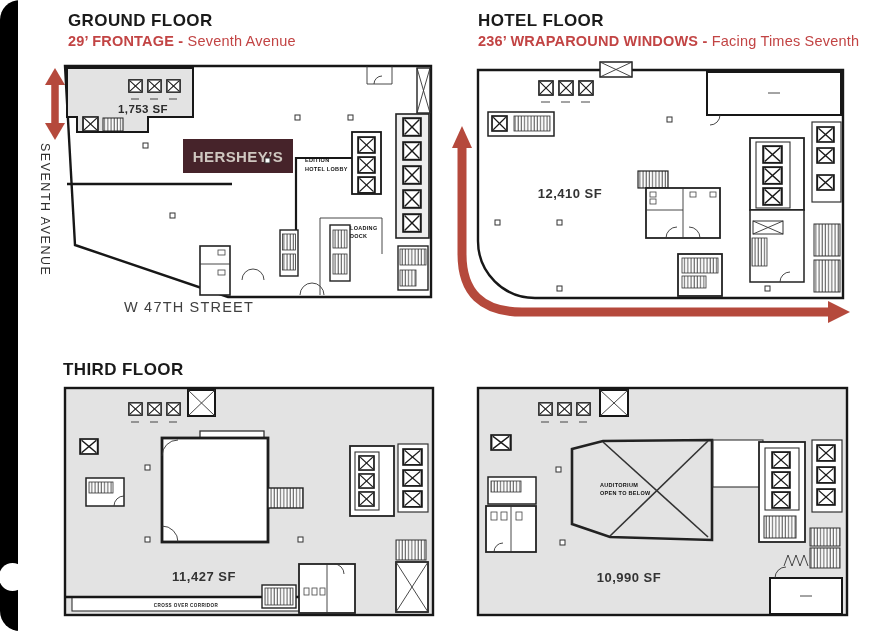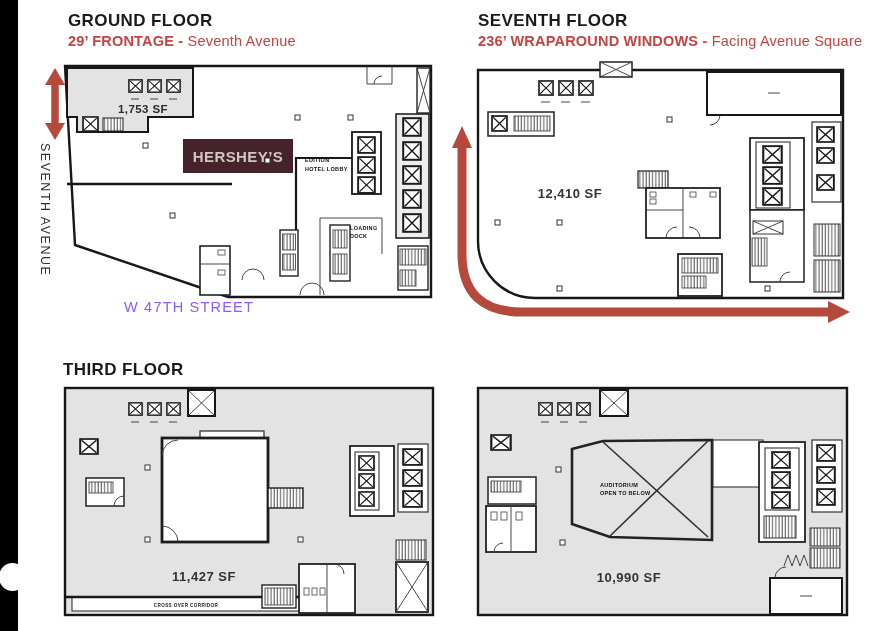--- a/index.html
+++ b/index.html
@@ -1,23 +1,23 @@
 <!DOCTYPE html>
 <html><head>
 <meta charset="utf-8">
 <style>
   html,body{margin:0;padding:0;background:#ffffff;}
   .page{position:relative;width:869px;height:631px;background:#ffffff;overflow:hidden;
-        font-family:"Liberation Sans",sans-serif;}
+        font-family:"Liberation Sans",sans-serif;border-radius:20px;}
   .left-bar{position:absolute;left:0;top:0;width:18px;height:631px;background:#000000;}
   .notch{position:absolute;left:-1px;top:563px;width:27px;height:28px;border-radius:50%;background:#ffffff;}
   .floor-title{position:absolute;font-size:17px;font-weight:800;color:#1a1a1a;letter-spacing:.4px;line-height:1;}
   .floor-sub{position:absolute;font-size:14.5px;color:#c24444;letter-spacing:.2px;line-height:1;}
   .floor-sub .b{font-weight:800;}
-  .street-label{position:absolute;font-size:14.5px;color:#8b5cf6;letter-spacing:1.2px;}
+  .street-label{position:absolute;font-size:14.5px;color:#404040;letter-spacing:1.2px;}
   .avenue-label{position:absolute;font-size:12.5px;color:#2f2f2f;letter-spacing:1.5px;
                 writing-mode:vertical-rl;text-orientation:mixed;height:140px;}
   svg{position:absolute;}
   svg text{font-family:"Liberation Sans",sans-serif;}
   .t-tiny{font-size:5.5px;font-weight:800;fill:#111;letter-spacing:.3px;}
   .t-corr{font-size:4.6px;font-weight:700;fill:#222;letter-spacing:.4px;}
   .t-sf{font-size:11.5px;font-weight:800;fill:#2b2b2b;letter-spacing:.4px;}
   .t-sf-lg{font-size:13px;font-weight:800;fill:#333;letter-spacing:.5px;}
   .t-sign{font-size:15px;font-weight:800;fill:#cfc7c0;letter-spacing:.4px;}
   .wall{stroke:#171717;fill:none;}
@@ -145,22 +145,22 @@
     <g>
       <rect class="col" x="81" y="85" width="5" height="5"></rect>
       <rect class="col" x="203" y="100" width="5" height="5"></rect>
       <rect class="col" x="233" y="57" width="5" height="5"></rect>
       <rect class="col" x="286" y="57" width="5" height="5"></rect>
       <rect class="col" x="108" y="155" width="5" height="5"></rect>
     </g>
   </svg>
   <div class="street-label" style="left:124px;top:299px;">W 47TH STREET</div>
 
-  <div class="floor-title" style="left:478px;top:12px;">SEVENTH FLOOR</div>
-  <div class="floor-sub" style="left:478px;top:34px;"><span class="b">236’ WRAPAROUND WINDOWS -</span><span> Facing Avenue Square</span></div>
+  <div class="floor-title" style="left:478px;top:12px;">HOTEL FLOOR</div>
+  <div class="floor-sub" style="left:478px;top:34px;"><span class="b">236’ WRAPAROUND WINDOWS -</span><span> Facing Times Seventh</span></div>
 
   <svg style="left:450px;top:58px;" width="419" height="285" viewBox="0 0 419 285">
     <g>
       <path d="M12,88 V196 Q12,254 72,254 H380" stroke="#b5493c" stroke-width="9" fill="none"></path>
       <polygon points="12,68 2,90 22,90" fill="#b5493c"></polygon>
       <polygon points="400,254 378,243 378,265" fill="#b5493c"></polygon>
     </g>
 
     <path class="wall" d="M28,12 H393 V240 H85 A57,57 0 0 1 28,183 Z" fill="#e3e3e3" stroke-width="2.4"></path>
     <g>

